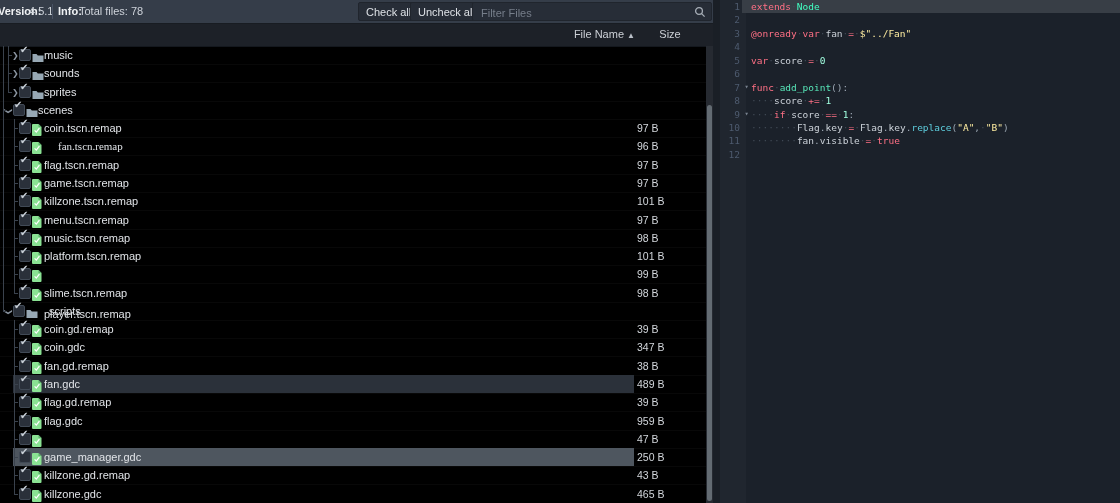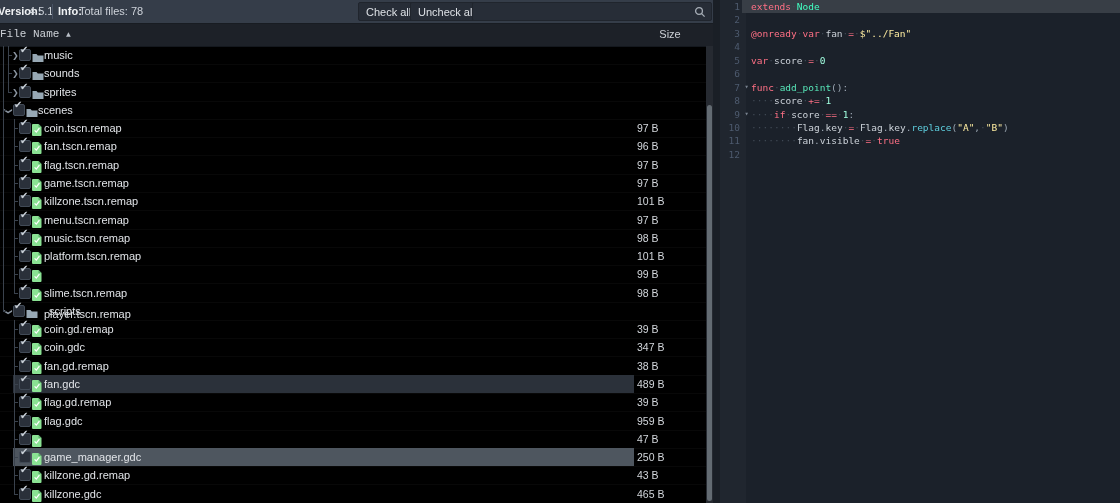--- a/index.html
+++ b/index.html
@@ -17,21 +17,21 @@
           box-sizing:border-box;cursor:default;}
   .filter-wrap{position:absolute;left:472px;top:2px;width:240px;height:19px;background:#272d37;
           border:1px solid #20252d;border-radius:2px;box-sizing:border-box;}
   .filter-wrap input{position:absolute;left:6px;top:0;width:210px;height:17px;background:transparent;
           border:none;outline:none;font-family:"Liberation Sans",sans-serif;font-size:11px;color:#d8dce1;}
   .filter-wrap input::placeholder{color:#767e8a;}
   .search-ic{position:absolute;right:5px;top:3px;}
   
   .thead{position:absolute;left:0;top:24px;width:713px;height:22px;background:#1d2128;
          border-bottom:1px solid #14181e;}
-  .th-name{position:absolute;left:0;top:4px;width:635px;text-align:left;font-size:11px;color:#ccd0d6;font-family:Liberation Mono, monospace;}
+  .th-name{position:absolute;left:0;top:4px;width:635px;text-align:right;font-size:11px;color:#ccd0d6;}
   .th-size{position:absolute;left:635px;top:4px;width:70px;text-align:center;font-size:11px;color:#ccd0d6;}
   .sort-arrow{font-size:8px;color:#b9bfc7;}
   
   .tree{position:absolute;left:0;top:46px;width:706px;height:457px;overflow:hidden;}
   .tree-row{position:absolute;left:0;width:706px;height:18px;border-bottom:1px solid rgba(255,255,255,0.03);}
   .band{position:absolute;left:13px;width:621px;top:0;bottom:0;}
   .tree-row.selected .band{background:#4e565f;}
   .tree-row.hover .band{background:#2b313a;}
   .tr-el{position:absolute;top:0;height:18px;line-height:18px;}
   .arrow{font-size:8px;color:#8b95a1;top:1px;}
@@ -70,20 +70,21 @@
 
     <div class="toolbar">
       <span class="tb-text tb-bold" style="left:-2px">Version:</span>
       <span class="tb-text" style="left:29px">4.5.1</span>
       <span class="tb-sep"></span>
       <span class="tb-text tb-bold" style="left:58px">Info:</span>
       <span class="tb-text" style="left:79px">Total files: 78</span>
       <span class="tb-btn" style="left:358px">Check all</span>
       <span class="tb-btn" style="left:410px">Uncheck all</span>
       <span class="filter-wrap">
+        <input type="text" value="" placeholder="Filter Files" style="">
         <svg class="search-ic" width="12" height="12" viewBox="0 0 12 12">
           <circle cx="5" cy="5" r="3.4" fill="none" stroke="#a6adb6" stroke-width="1.3"></circle>
           <line x1="7.6" y1="7.6" x2="10.6" y2="10.6" stroke="#a6adb6" stroke-width="1.3"></line>
         </svg>
       </span>
     </div>
 
     <div class="thead">
       <span class="th-name">
         <span>File Name</span>
@@ -153,21 +154,21 @@
         <div class="tree-row" style="top: 91.4px;">
           <div class="band"></div>
           <span class="tr-el cbox" style="left: 19px;">
             <span class="chk">✔</span>
           </span>
           <span class="tr-el ticon" style="left: 32px;"><svg width="10" height="12" viewBox="0 0 10 12">
               <path d="M1 0 h5.5 L9.5 3 v8 a1 1 0 0 1 -1 1 h-7.5 a1 1 0 0 1 -1 -1 v-10 a1 1 0 0 1 1 -1 z" fill="#8ae293"></path>
               <path d="M6.5 0 L9.5 3 h-3 z" fill="#5cae6b"></path>
               <polyline points="2.6,6.4 4.3,8.1 7.4,4.2" fill="none" stroke="#ffffff" stroke-width="1.3"></polyline>
             </svg></span>
-          <span class="tr-el tlabel" style="left: 44px;">fan.tscn.remap</span>
+          <span class="tr-el tlabel" style="left: 58px; font-family: Liberation Serif, serif;">fan.tscn.remap</span>
           <span class="tr-el tsize">96 B</span>
         </div>
         <div class="tree-row" style="top: 109.68px;">
           <div class="band"></div>
           <span class="tr-el cbox" style="left: 19px;">
             <span class="chk">✔</span>
           </span>
           <span class="tr-el ticon" style="left: 32px;"><svg width="10" height="12" viewBox="0 0 10 12">
               <path d="M1 0 h5.5 L9.5 3 v8 a1 1 0 0 1 -1 1 h-7.5 a1 1 0 0 1 -1 -1 v-10 a1 1 0 0 1 1 -1 z" fill="#8ae293"></path>
               <path d="M6.5 0 L9.5 3 h-3 z" fill="#5cae6b"></path>

